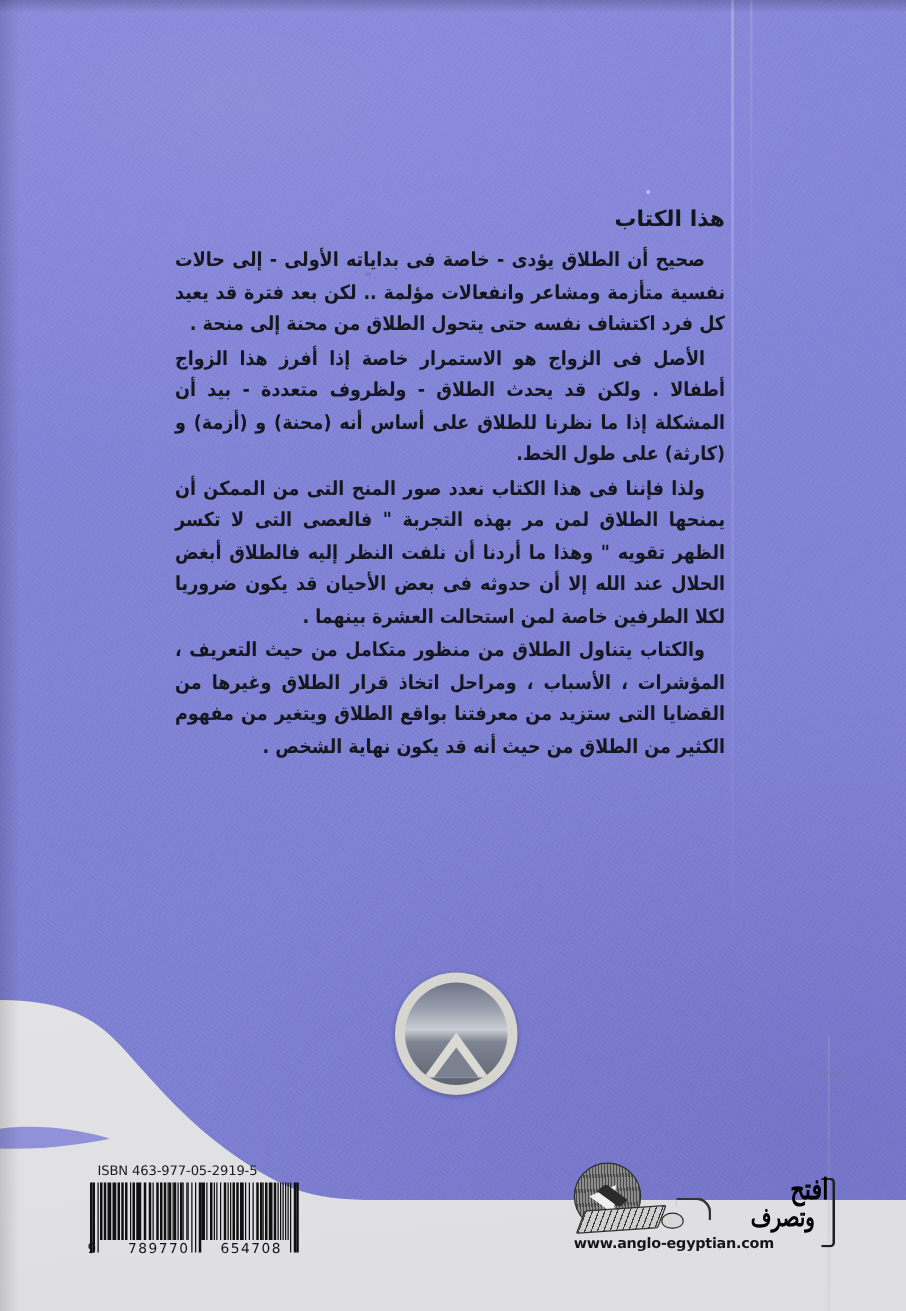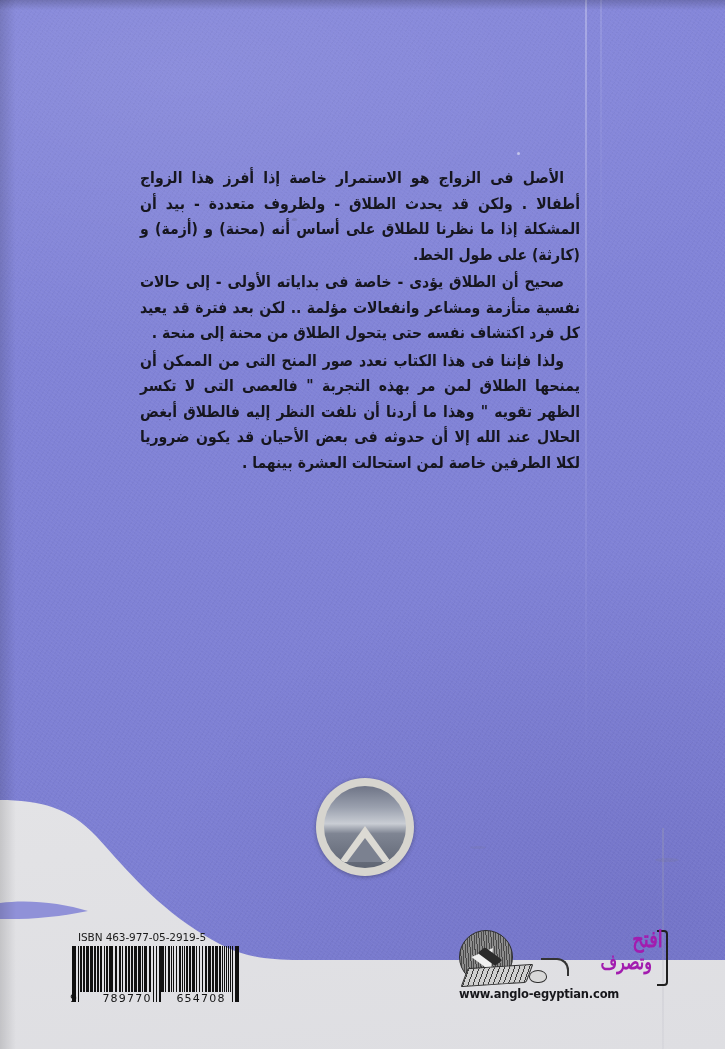--- a/index.html
+++ b/index.html
@@ -325,25 +325,25 @@
   .ae-cable {
     position: absolute;
     left: 86px; top: 30px;
     width: 26px; height: 16px;
     border: 2px solid #333;
     border-left: none; border-bottom: none;
     border-radius: 0 12px 0 0;
   }
   .ae-arabic {
     position: absolute;
-    right: 2px; top: 0;
+    right: 2px; top: 12px;
     width: 126px; height: 56px;
     direction: rtl;
     font-family: Liberation Serif, serif;
-    color: #a21caf;
+    color: #000000;
   }
   .ae-ar1 {
     position: absolute; right: 6px; top: 1px;
     font-size: 17px; font-weight: 700;
     transform: scaleY(1.35) scaleX(1.05);
     letter-spacing: -1px;
   }
   .ae-ar2 {
     position: absolute; right: 16px; top: 24px;
     font-size: 16px; font-weight: 700;
@@ -379,23 +379,25 @@
   <div class="blue-field">
     <div class="blue-noise"></div>
   </div>
   <div class="blue-sliver"></div>
 
   <div class="crease c1"></div>
   <div class="crease c2"></div>
   <div class="crease c3"></div>
 
   <div class="text-block">
+    <h1 class="book-title">هذا الكتاب</h1>
+    <p class="para">صحيح أن الطلاق يؤدى - خاصة فى بداياته الأولى - إلى حالات نفسية متأزمة ومشاعر وانفعالات مؤلمة .. لكن بعد فترة قد يعيد كل فرد اكتشاف نفسه حتى يتحول الطلاق من محنة إلى منحة .</p>
     <p class="para">الأصل فى الزواج هو الاستمرار خاصة إذا أفرز هذا الزواج أطفالا . ولكن قد يحدث الطلاق - ولظروف متعددة - بيد أن المشكلة إذا ما نظرنا للطلاق على أساس أنه (محنة) و (أزمة) و (كارثة) على طول الخط.</p>
-    <p class="para">صحيح أن الطلاق يؤدى - خاصة فى بداياته الأولى - إلى حالات نفسية متأزمة ومشاعر وانفعالات مؤلمة .. لكن بعد فترة قد يعيد كل فرد اكتشاف نفسه حتى يتحول الطلاق من محنة إلى منحة .</p>
     <p class="para">ولذا فإننا فى هذا الكتاب نعدد صور المنح التى من الممكن أن يمنحها الطلاق لمن مر بهذه التجربة " فالعصى التى لا تكسر الظهر تقويه " وهذا ما أردنا أن نلفت النظر إليه فالطلاق أبغض الحلال عند الله إلا أن حدوثه فى بعض الأحيان قد يكون ضروريا لكلا الطرفين خاصة لمن استحالت العشرة بينهما .</p>
+    <p class="para">والكتاب يتناول الطلاق من منظور متكامل من حيث التعريف ، المؤشرات ، الأسباب ، ومراحل اتخاذ قرار الطلاق وغيرها من القضايا التى ستزيد من معرفتنا بواقع الطلاق ويتغير من مفهوم الكثير من الطلاق من حيث أنه قد يكون نهاية الشخص .</p>
   </div>
 
   <div class="emblem">
     <div class="emblem-inner">
       <div class="emblem-arch"></div>
       <div class="emblem-arch-hole"></div>
     </div>
   </div>
 
   <div class="barcode-wrap">

